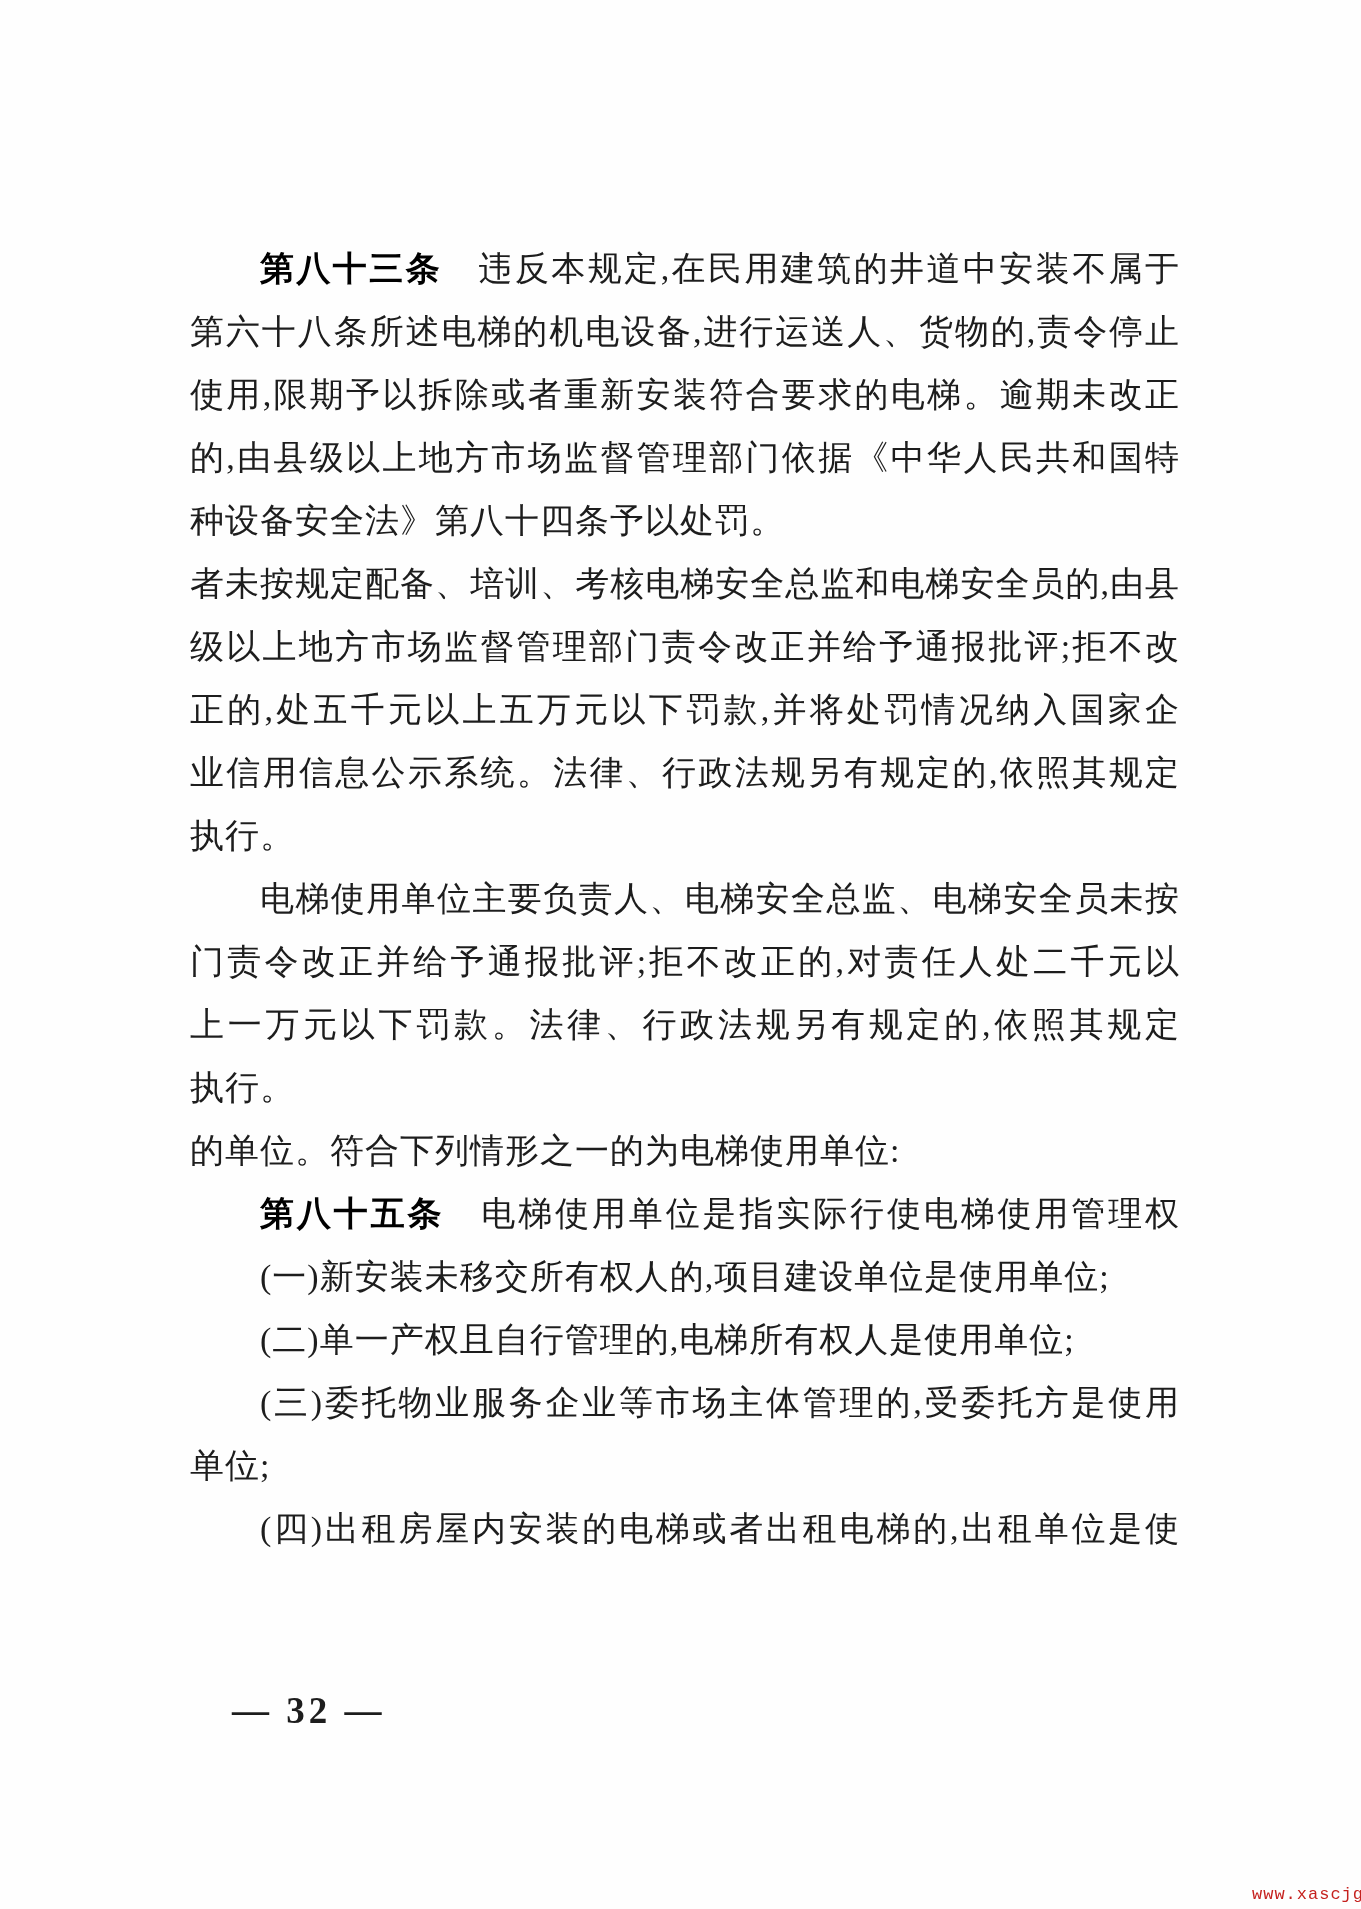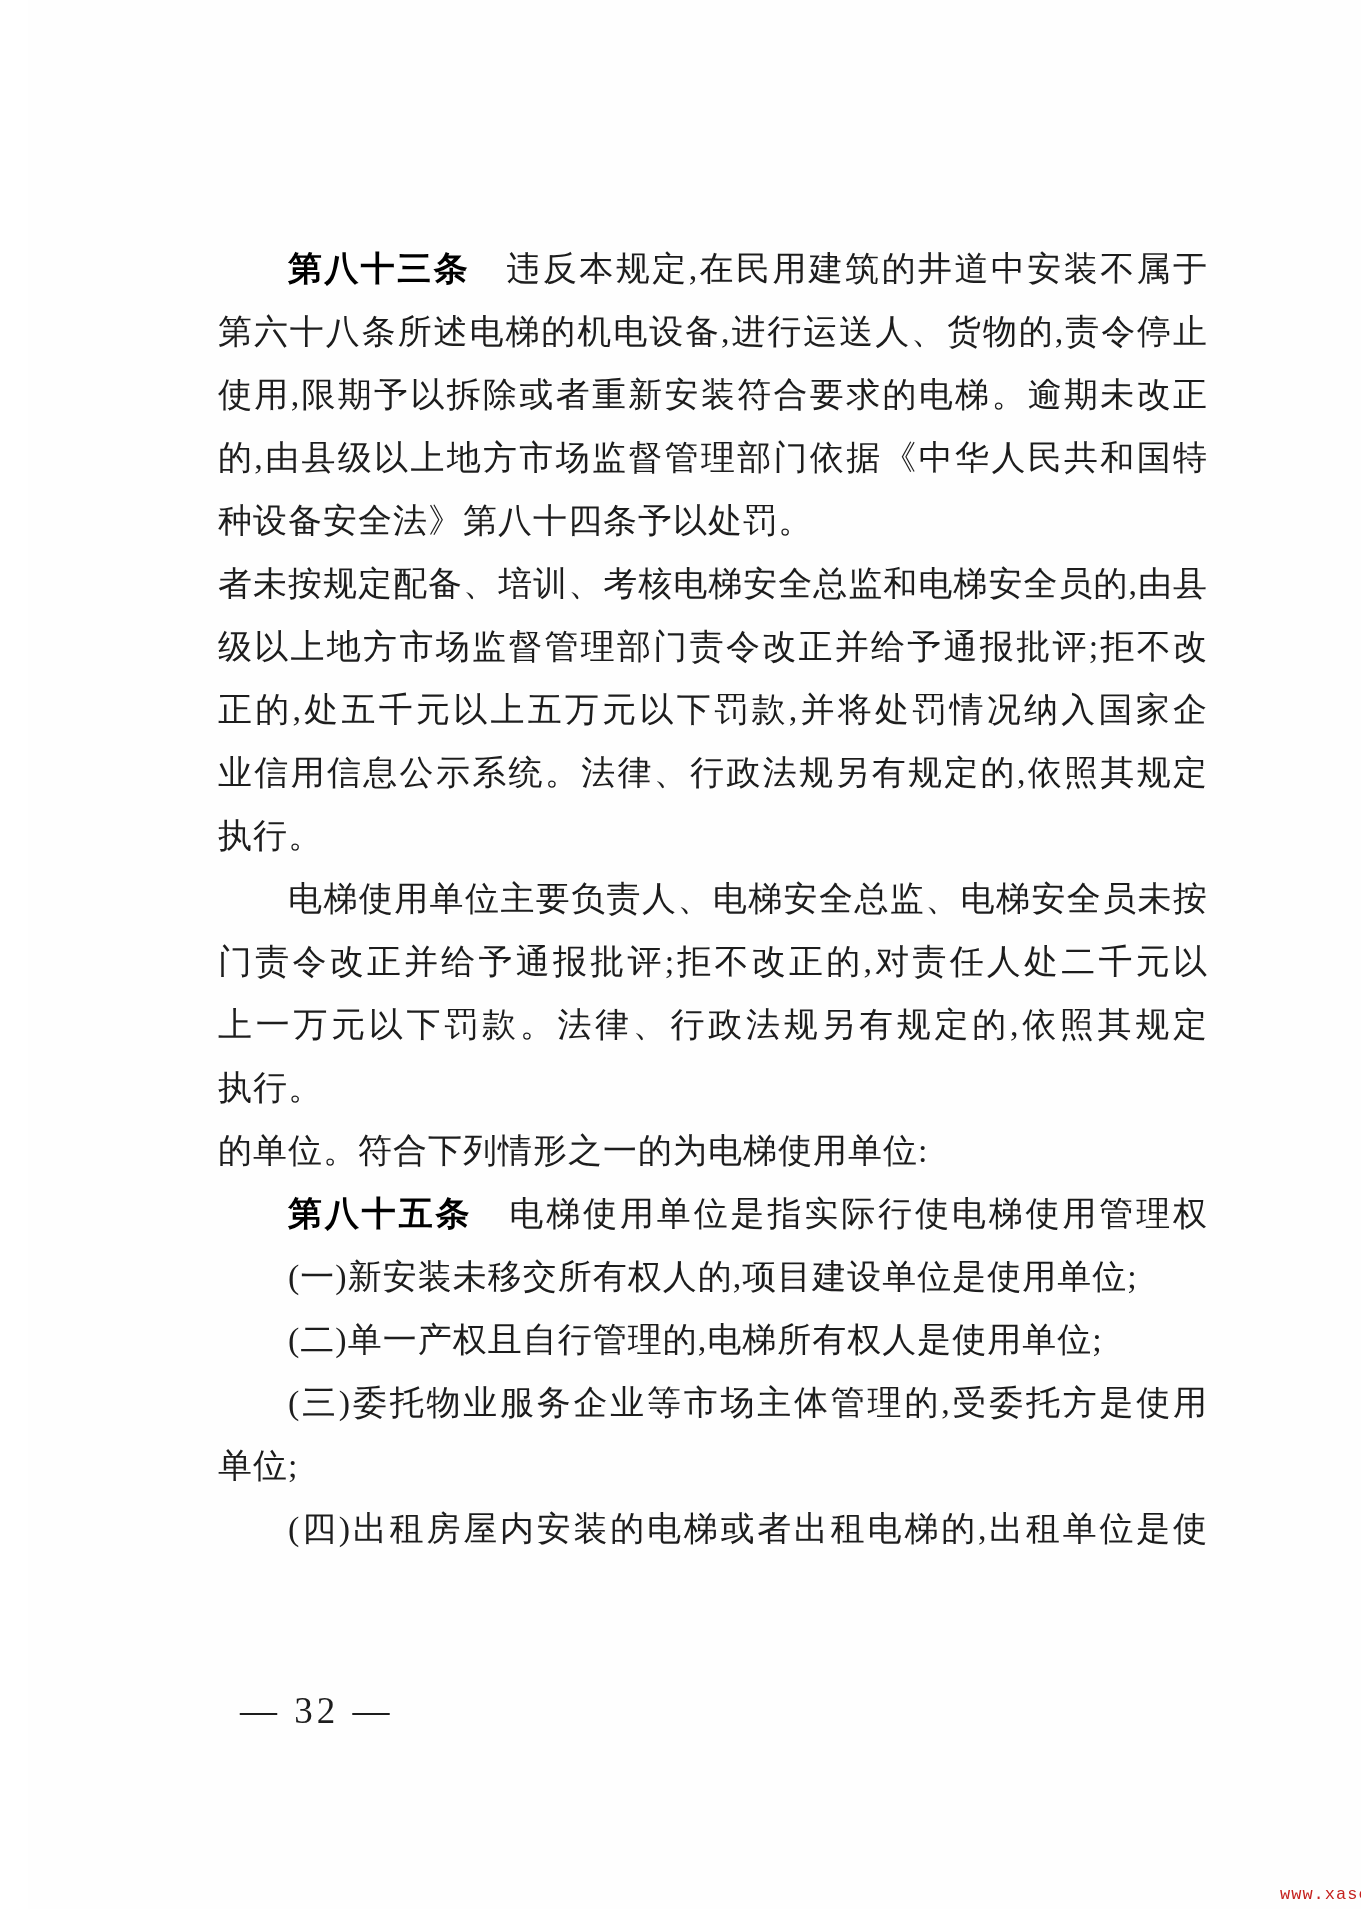--- a/index.html
+++ b/index.html
@@ -14,21 +14,20 @@
     width: 1361px;
     height: 1909px;
     position: relative;
     font-family: "Liberation Serif", "DejaVu Serif", serif;
     overflow: hidden;
   }
   .page {
     position: absolute;
     inset: 0;
     background: var(--bg);
-    margin-left: 28px;
   }
   .text-block {
     position: absolute;
     left: 190px;
     top: 237px;
     width: 990px;
     color: var(--text);
   }
   .line {
     height: 63px;
@@ -45,27 +44,28 @@
   .line.indent {
     text-indent: 70px;
   }
   .hd {
     font-weight: 700;
     color: var(--heading);
     font-family: "Liberation Sans", "DejaVu Sans", sans-serif;
   }
   .footer {
     position: absolute;
-    left: 212px;
+    left: 232px;
     top: 1690px;
     font-size: 37px;
     line-height: 42px;
     color: var(--text);
     letter-spacing: 4px;
     font-family: "Liberation Serif", serif;
+    font-weight: bold;
   }
   .watermark {
     position: absolute;
     left: 1252px;
     top: 1885px;
     font-size: 17px;
     line-height: 20px;
     color: var(--watermark);
     letter-spacing: 1px;
     font-family: "Liberation Mono", "DejaVu Sans Mono", monospace;

